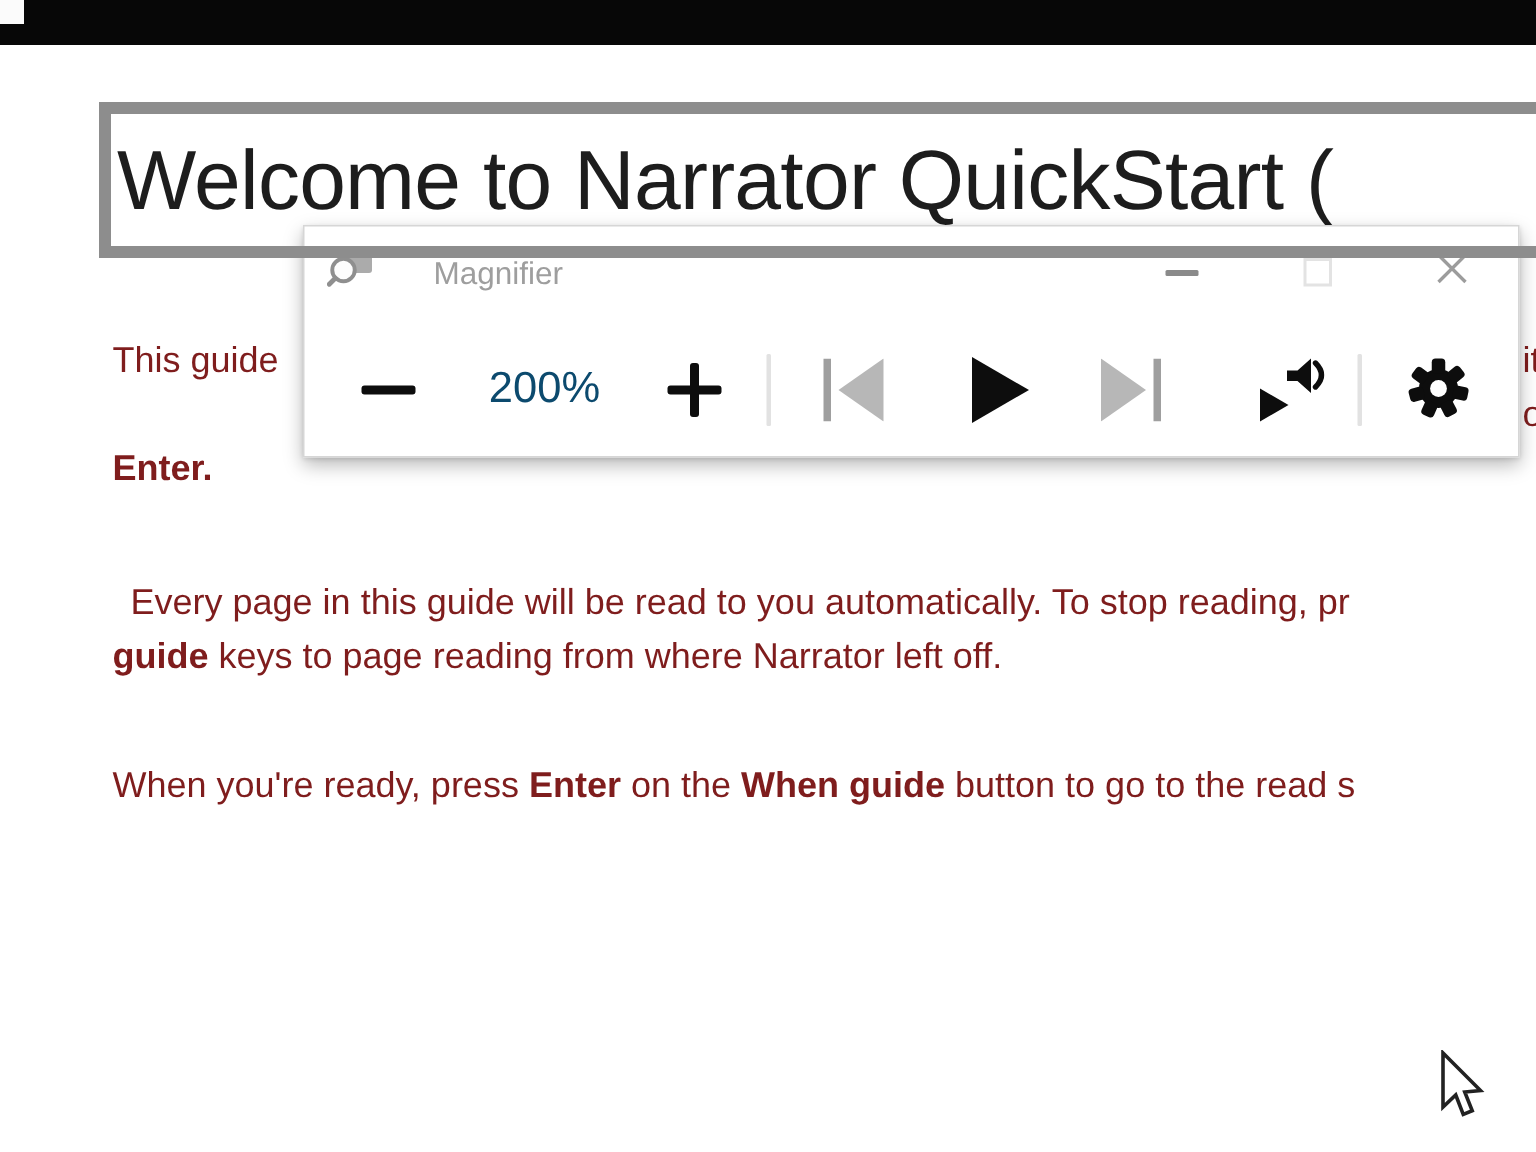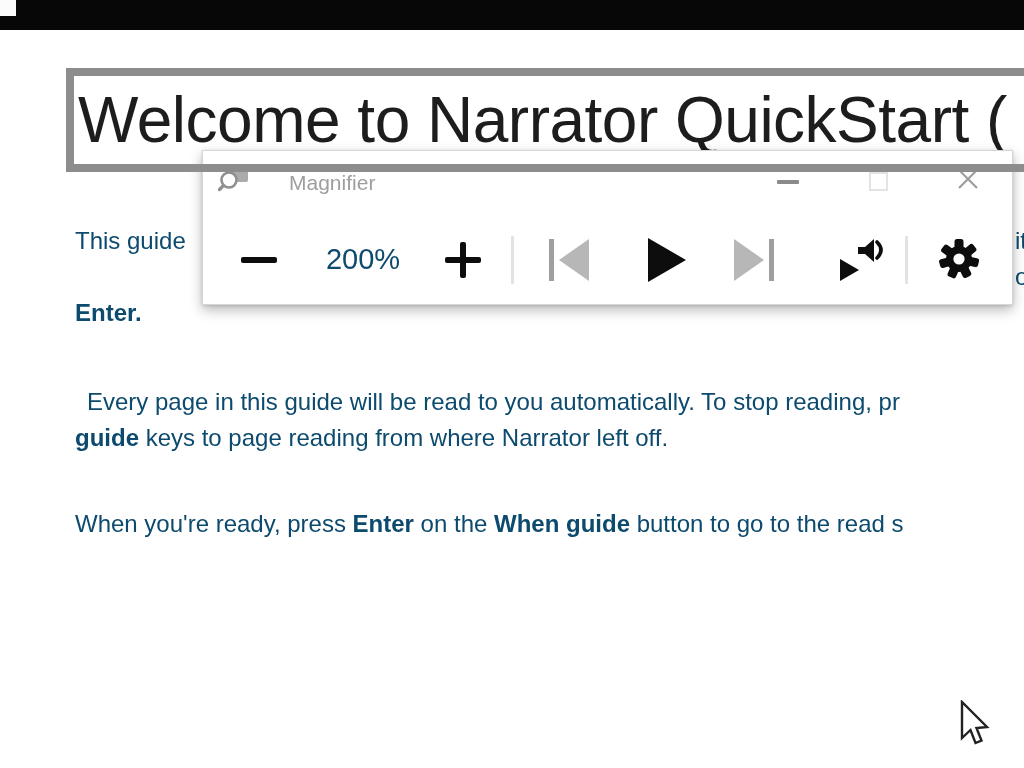--- a/index.html
+++ b/index.html
@@ -5,27 +5,27 @@
   html,body{margin:0;padding:0;background:#fff;}
   #screen{position:relative;width:1024px;height:768px;overflow:hidden;background:#ffffff;
           font-family:"Liberation Sans","DejaVu Sans",sans-serif;color:#1e1e1e;}
 
   
   .topbar{position:absolute;left:0;top:0;width:1024px;height:30px;background:#070707;z-index:40;}
   .topbar-notch{position:absolute;left:0;top:0;width:16px;height:16px;background:#fbfbfb;}
 
   
   .heading-box{position:absolute;left:66px;top:68px;width:975px;height:104px;background:#ffffff;z-index:5;overflow:hidden;}
-  .heading-text{position:absolute;left:12px;top:10px;font-size:64px;line-height:84px;font-weight:300;
+  .heading-text{position:absolute;left:12px;top:10px;font-size:56px;line-height:84px;font-weight:300;
                 letter-spacing:-0.5px;color:#1d1d1d;white-space:pre;}
   .focus-overlay{position:absolute;left:66px;top:68px;width:975px;height:104px;box-sizing:border-box;
                  border:8px solid #8d8d8d;z-index:30;pointer-events:none;}
 
   
-  .line{position:absolute;font-size:24px;line-height:30px;white-space:pre;color:#0c4a6e;z-index:2;}
+  .line{position:absolute;font-size:24px;line-height:30px;white-space:pre;color:#7f1d1d;z-index:2;}
   .b{font-weight:700;}
 
   
   .mag-window{position:absolute;left:202px;top:150px;width:811px;height:155px;background:#ffffff;
               border:1px solid #d6d6d6;box-sizing:border-box;z-index:10;
               box-shadow:0 5px 12px rgba(0,0,0,0.28),0 1px 3px rgba(0,0,0,0.12);}
   .mag-title{position:absolute;left:54px;top:20px;font-size:21px;color:#9e9e9e;white-space:pre;margin-left:32px;}
   .mag-app-icon{position:absolute;left:15px;top:16px;}
   .btn{position:absolute;cursor:default;}
   .min-bar{left:574px;top:29px;width:22px;height:3.5px;background:#8a8a8a;border-radius:1px;}

